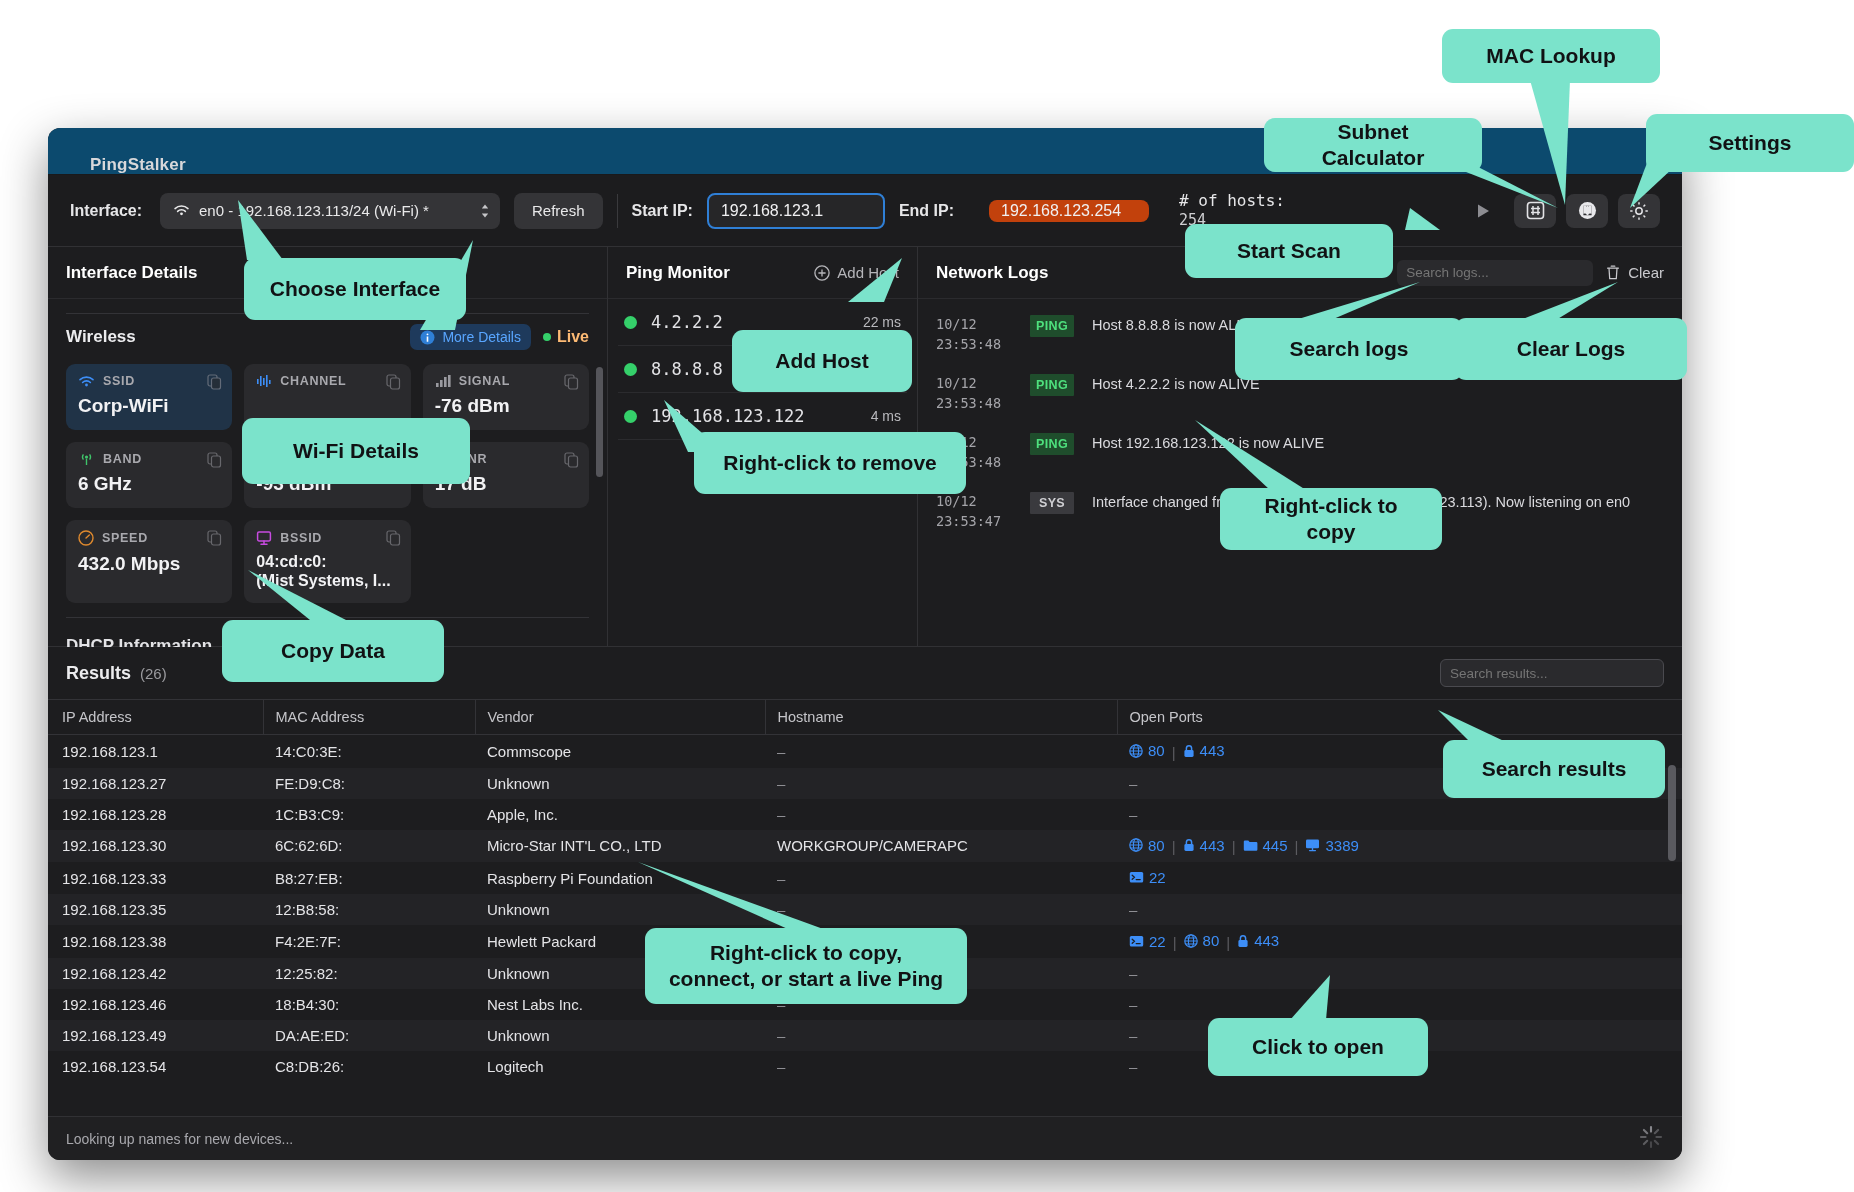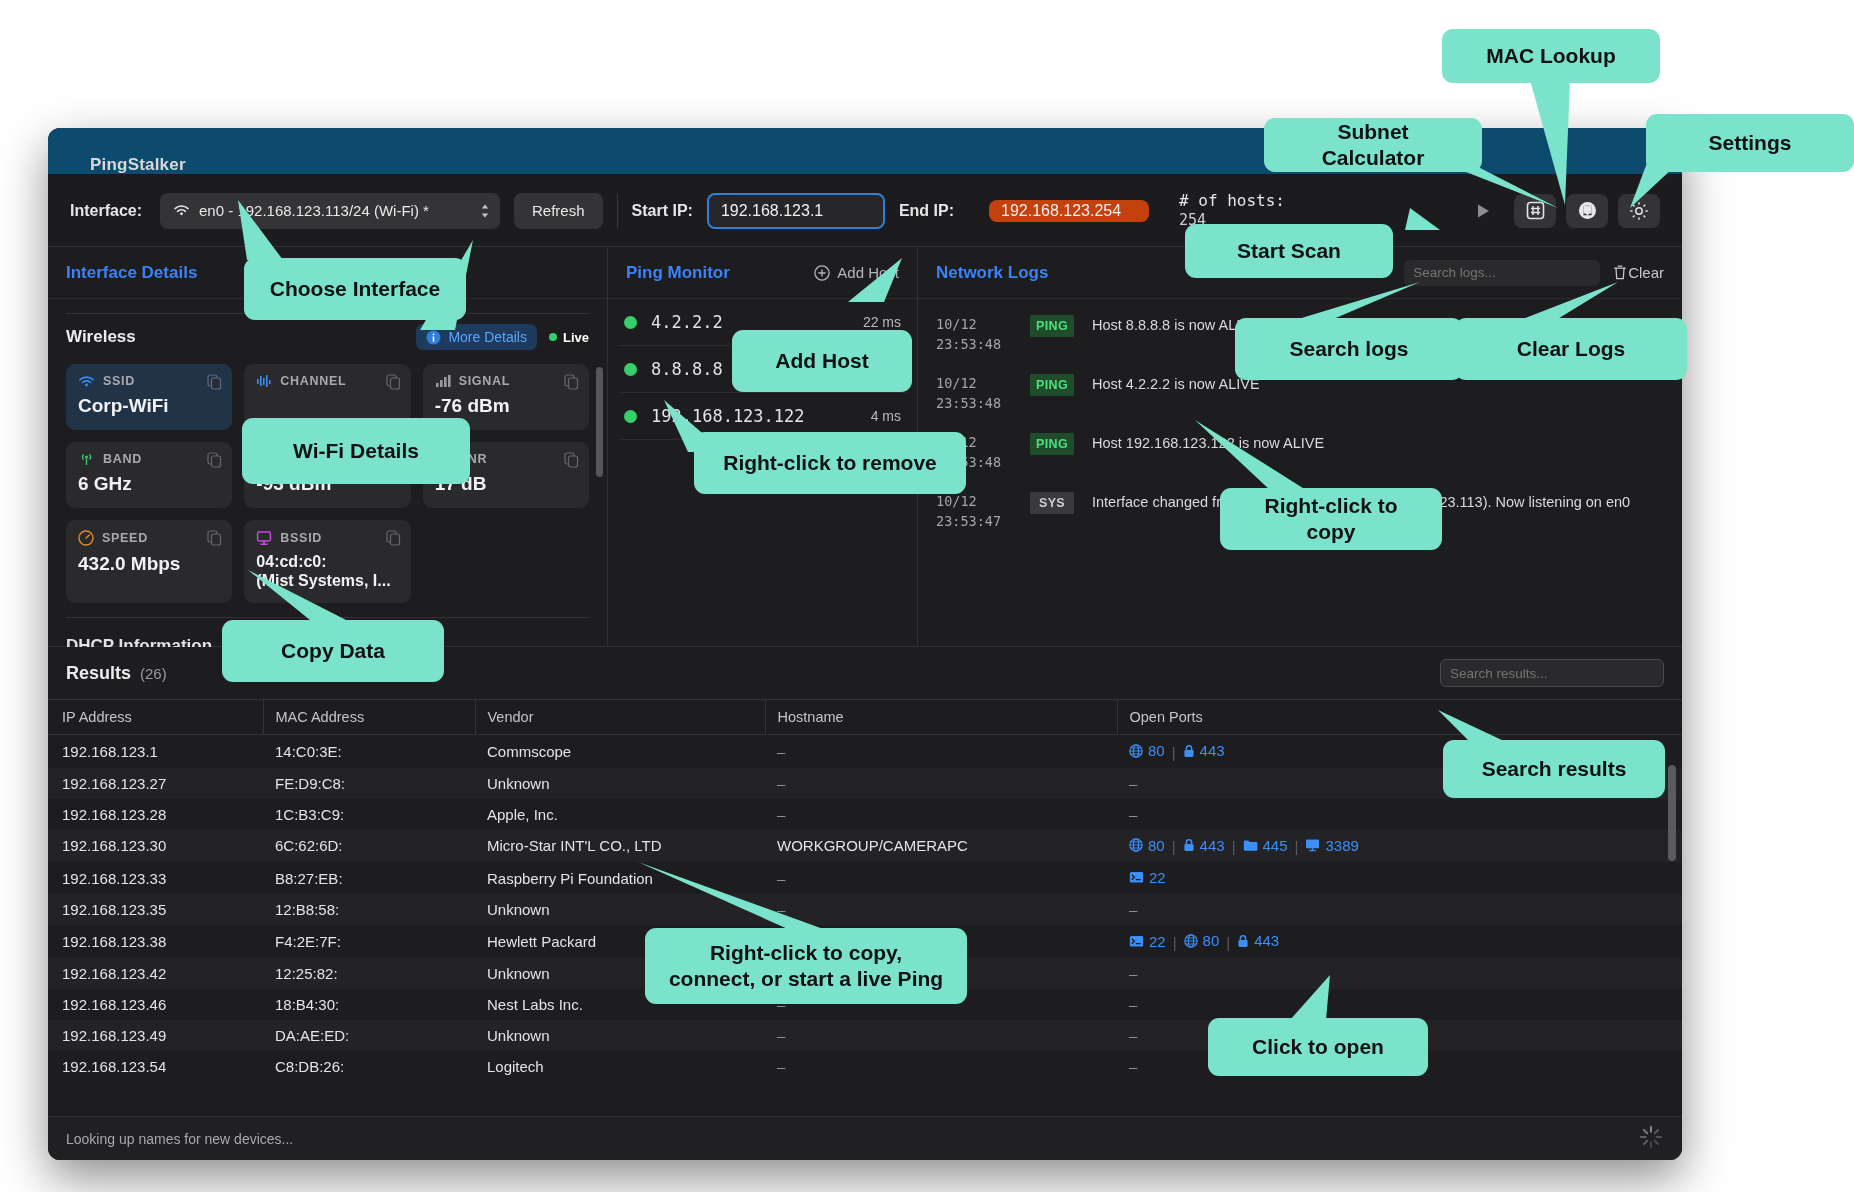--- a/index.html
+++ b/index.html
@@ -78,36 +78,36 @@
   
   .panels { display: flex; height: 400px; border-bottom: 1px solid #313134; }
   .panel { position: relative; }
   .panel-left { width: 560px; border-right: 1px solid #313134; }
   .panel-mid { width: 310px; border-right: 1px solid #313134; }
   .panel-right { flex: 1; }
   .panel-head {
     height: 52px; display: flex; align-items: center; padding: 0 18px;
     border-bottom: 1px solid #2b2b2e; gap: 12px;
   }
-  .panel-title { color: #3b82f6; font-size: 17px; font-weight: 700; }
+  .panel-title { color: #ffffff; font-size: 17px; font-weight: 700; }
   .add-host {
     margin-left: auto; display: flex; align-items: center; gap: 7px;
     color: #b6b6ba; font-size: 15px; cursor: pointer;
   }
   .panel-body { padding: 14px 18px; position: relative; height: 348px; overflow: hidden;}
 
   .sec-row { display: flex; align-items: center; margin: 10px 0 14px; }
   .sec-title { color: #ececee; font-size: 17px; font-weight: 700; }
   .more-details {
     margin-left: auto; background: #1e3a5c; border-radius: 7px;
     padding: 5px 10px; display: flex; align-items: center; gap: 7px;
     color: #59a6ff; font-size: 14px; cursor: pointer;
   }
-  .live { display: flex; align-items: center; gap: 6px; color: #ffffff;
-    font-size: 13px; margin-left: 12px; font-weight: 700;}
+  .live { display: flex; align-items: center; gap: 6px; color: #fdba74;
+    font-size: 16px; margin-left: 12px; font-weight: 700;}
   .live .d { width: 8px; height: 8px; border-radius: 50%; background: #35d06a; }
 
   .cards { display: grid; grid-template-columns: repeat(3, 1fr); gap: 12px; }
   .card {
     background: #2a2a2d; border-radius: 9px; padding: 10px 12px 12px;
     position: relative; min-height: 66px;
   }
   .card.active { background: #203347; }
   .card-top { display: flex; align-items: center; gap: 8px; }
   .card-key { color: #a9a9ae; font-size: 12.5px; letter-spacing: .7px; font-weight: 600;}
@@ -131,21 +131,21 @@
   .ping-dot { width: 13px; height: 13px; border-radius: 50%; background: #35d06a; }
   .ping-host { color: #e3e3e6; font-size: 17px; font-family: "DejaVu Sans Mono", monospace; }
   .ping-ms { margin-left: auto; color: #b9b9bd; font-size: 14px; }
 
   
   .log-search {
     margin-left: auto; background: #2a2a2d; border-radius: 6px; height: 26px;
     width: 196px; border: none; color: #cfcfd2; font-size: 13.5px; padding: 0 9px;
     font-family: inherit;
   }
-  .clear-btn { display: flex; align-items: flex-end; color: #c9c9cd;
+  .clear-btn { display: flex; align-items: flex-end; gap: 7px; color: #c9c9cd;
     font-size: 15px; cursor: pointer; }
   .log-row { display: flex; gap: 18px; padding: 10px 18px 10px 0; align-items: flex-start; }
   .log-ts { color: #a4a4a9; font-size: 13.5px; font-family: "DejaVu Sans Mono", monospace;
     line-height: 1.45; width: 76px; flex: none;}
   .badge {
     flex: none; width: 44px; text-align: center; border-radius: 1px; font-size: 12.5px;
     padding: 4px 0; font-weight: 700; letter-spacing: .4px;
   }
   .badge.ping { background: #1f4d2c; color: #4ee07d; }
   .badge.sys { background: #3a3a3e; color: #cfcfd3; }

